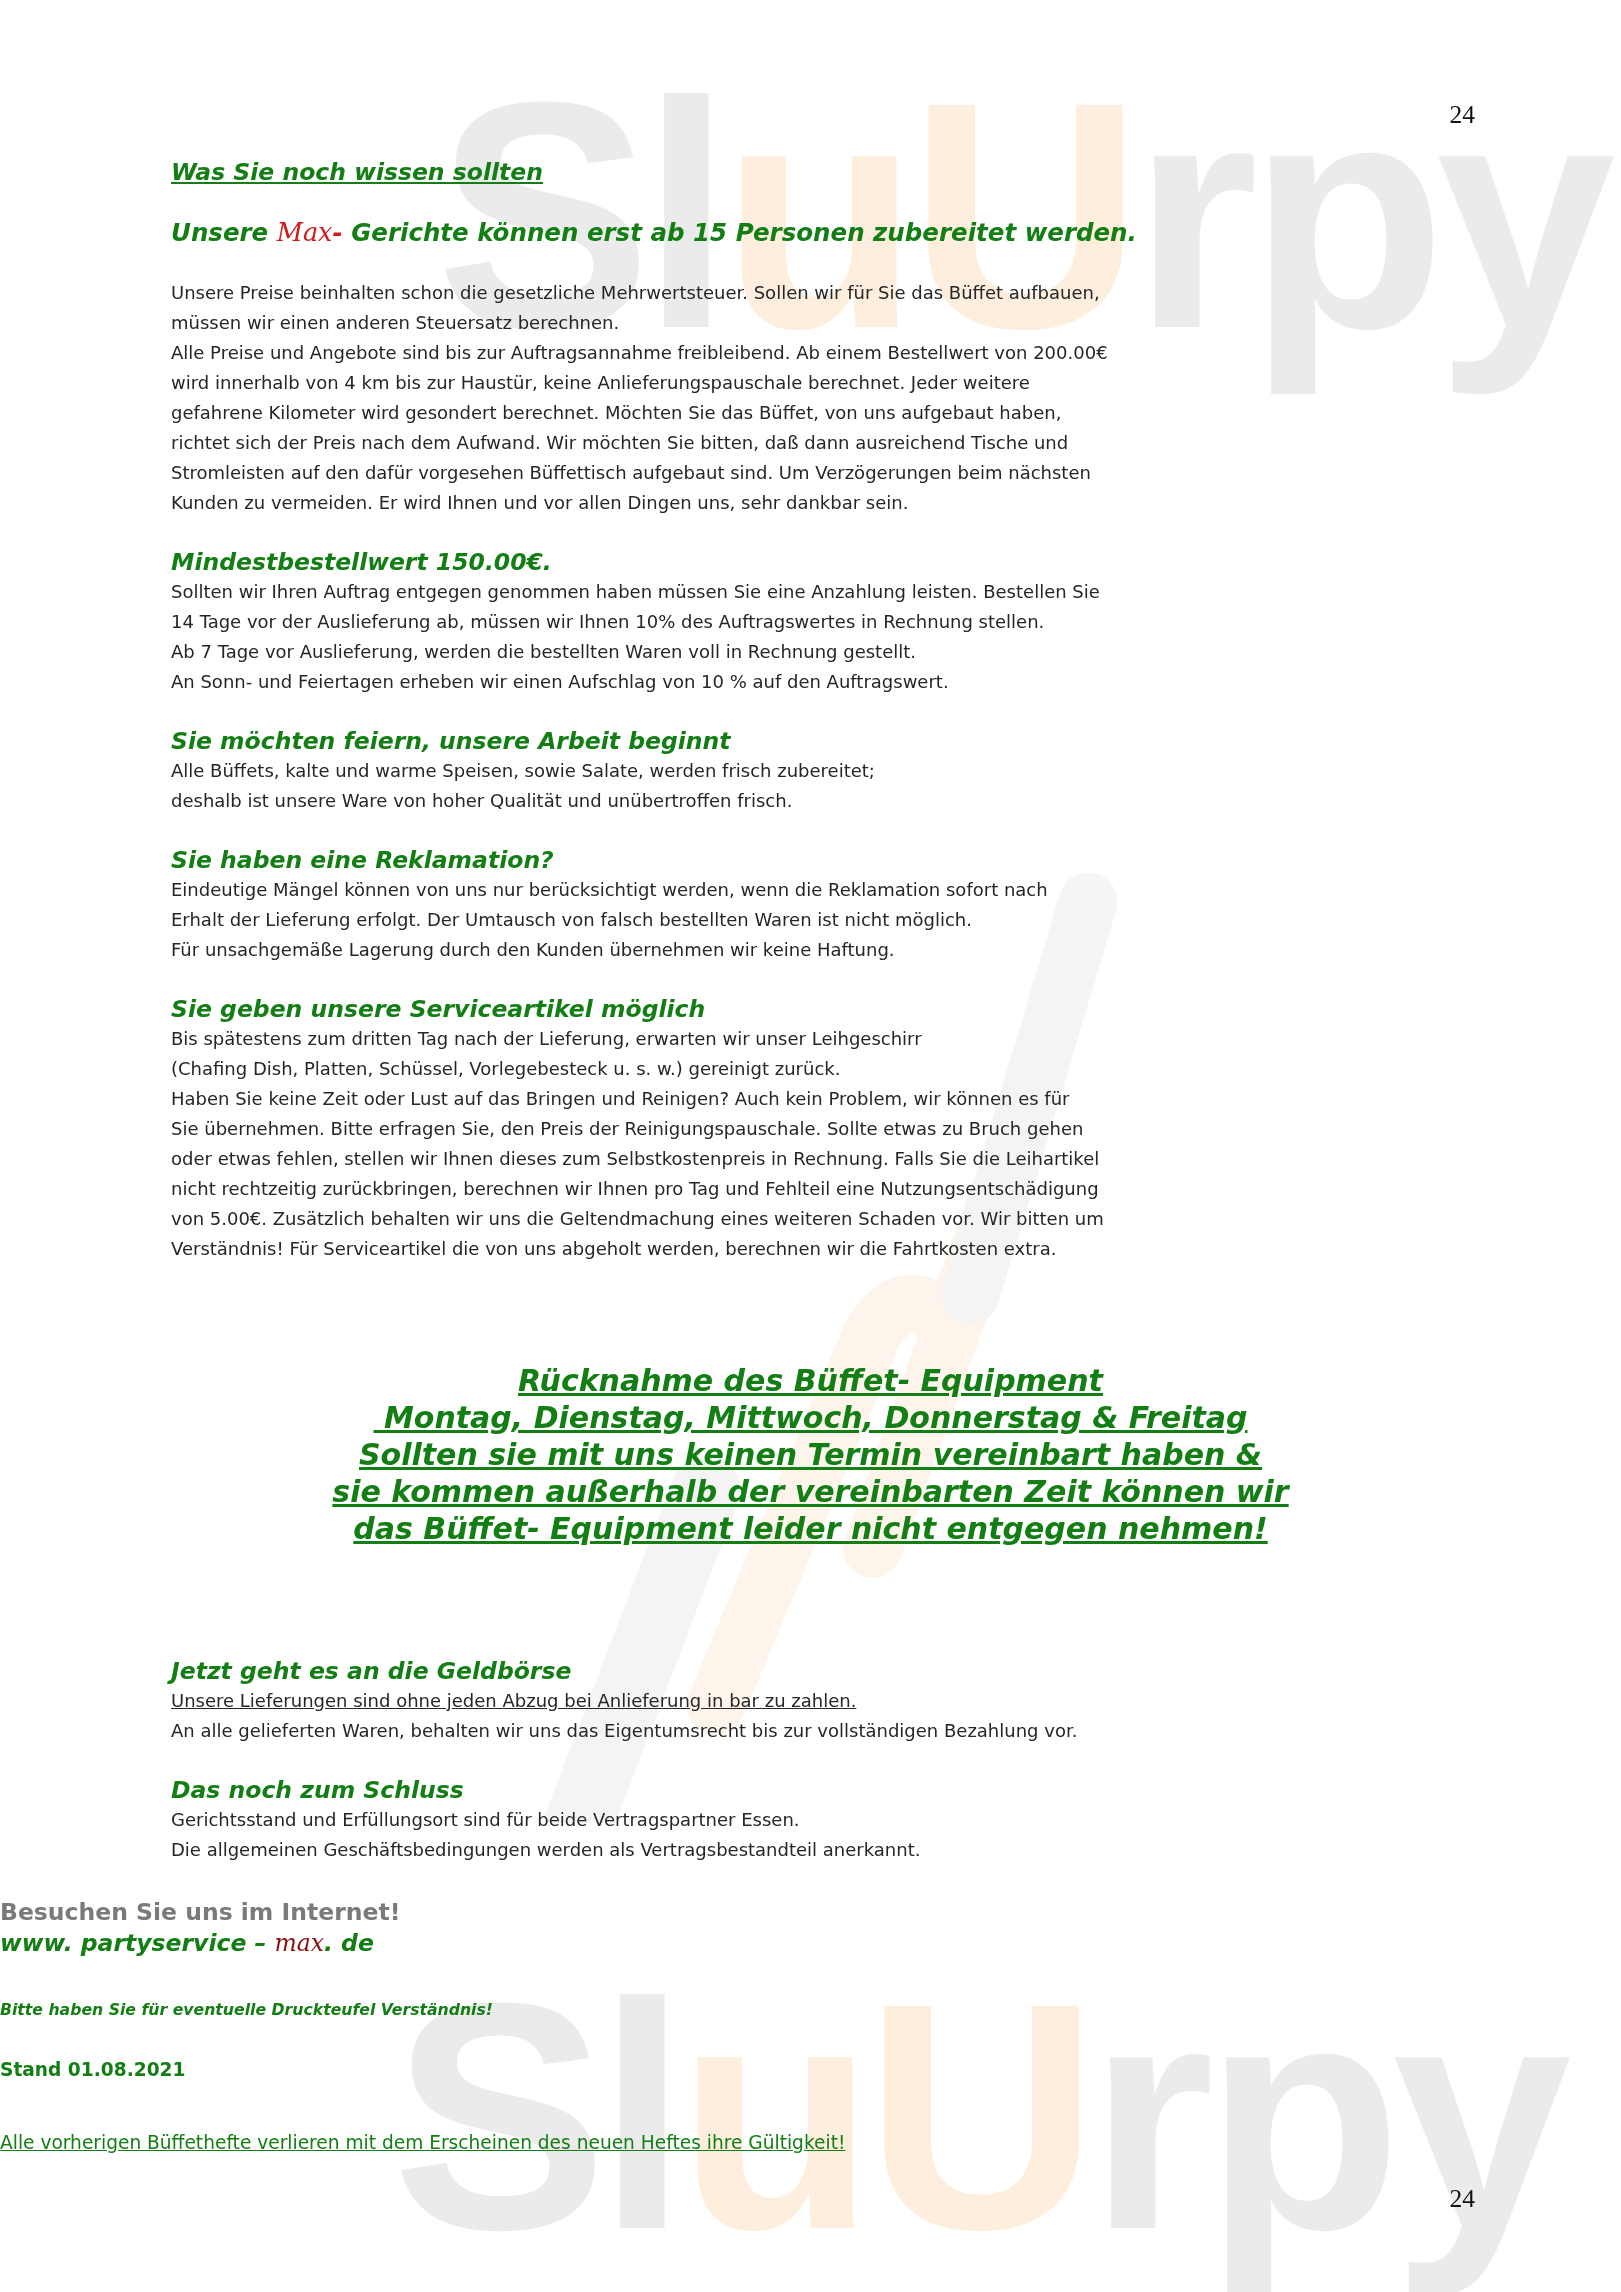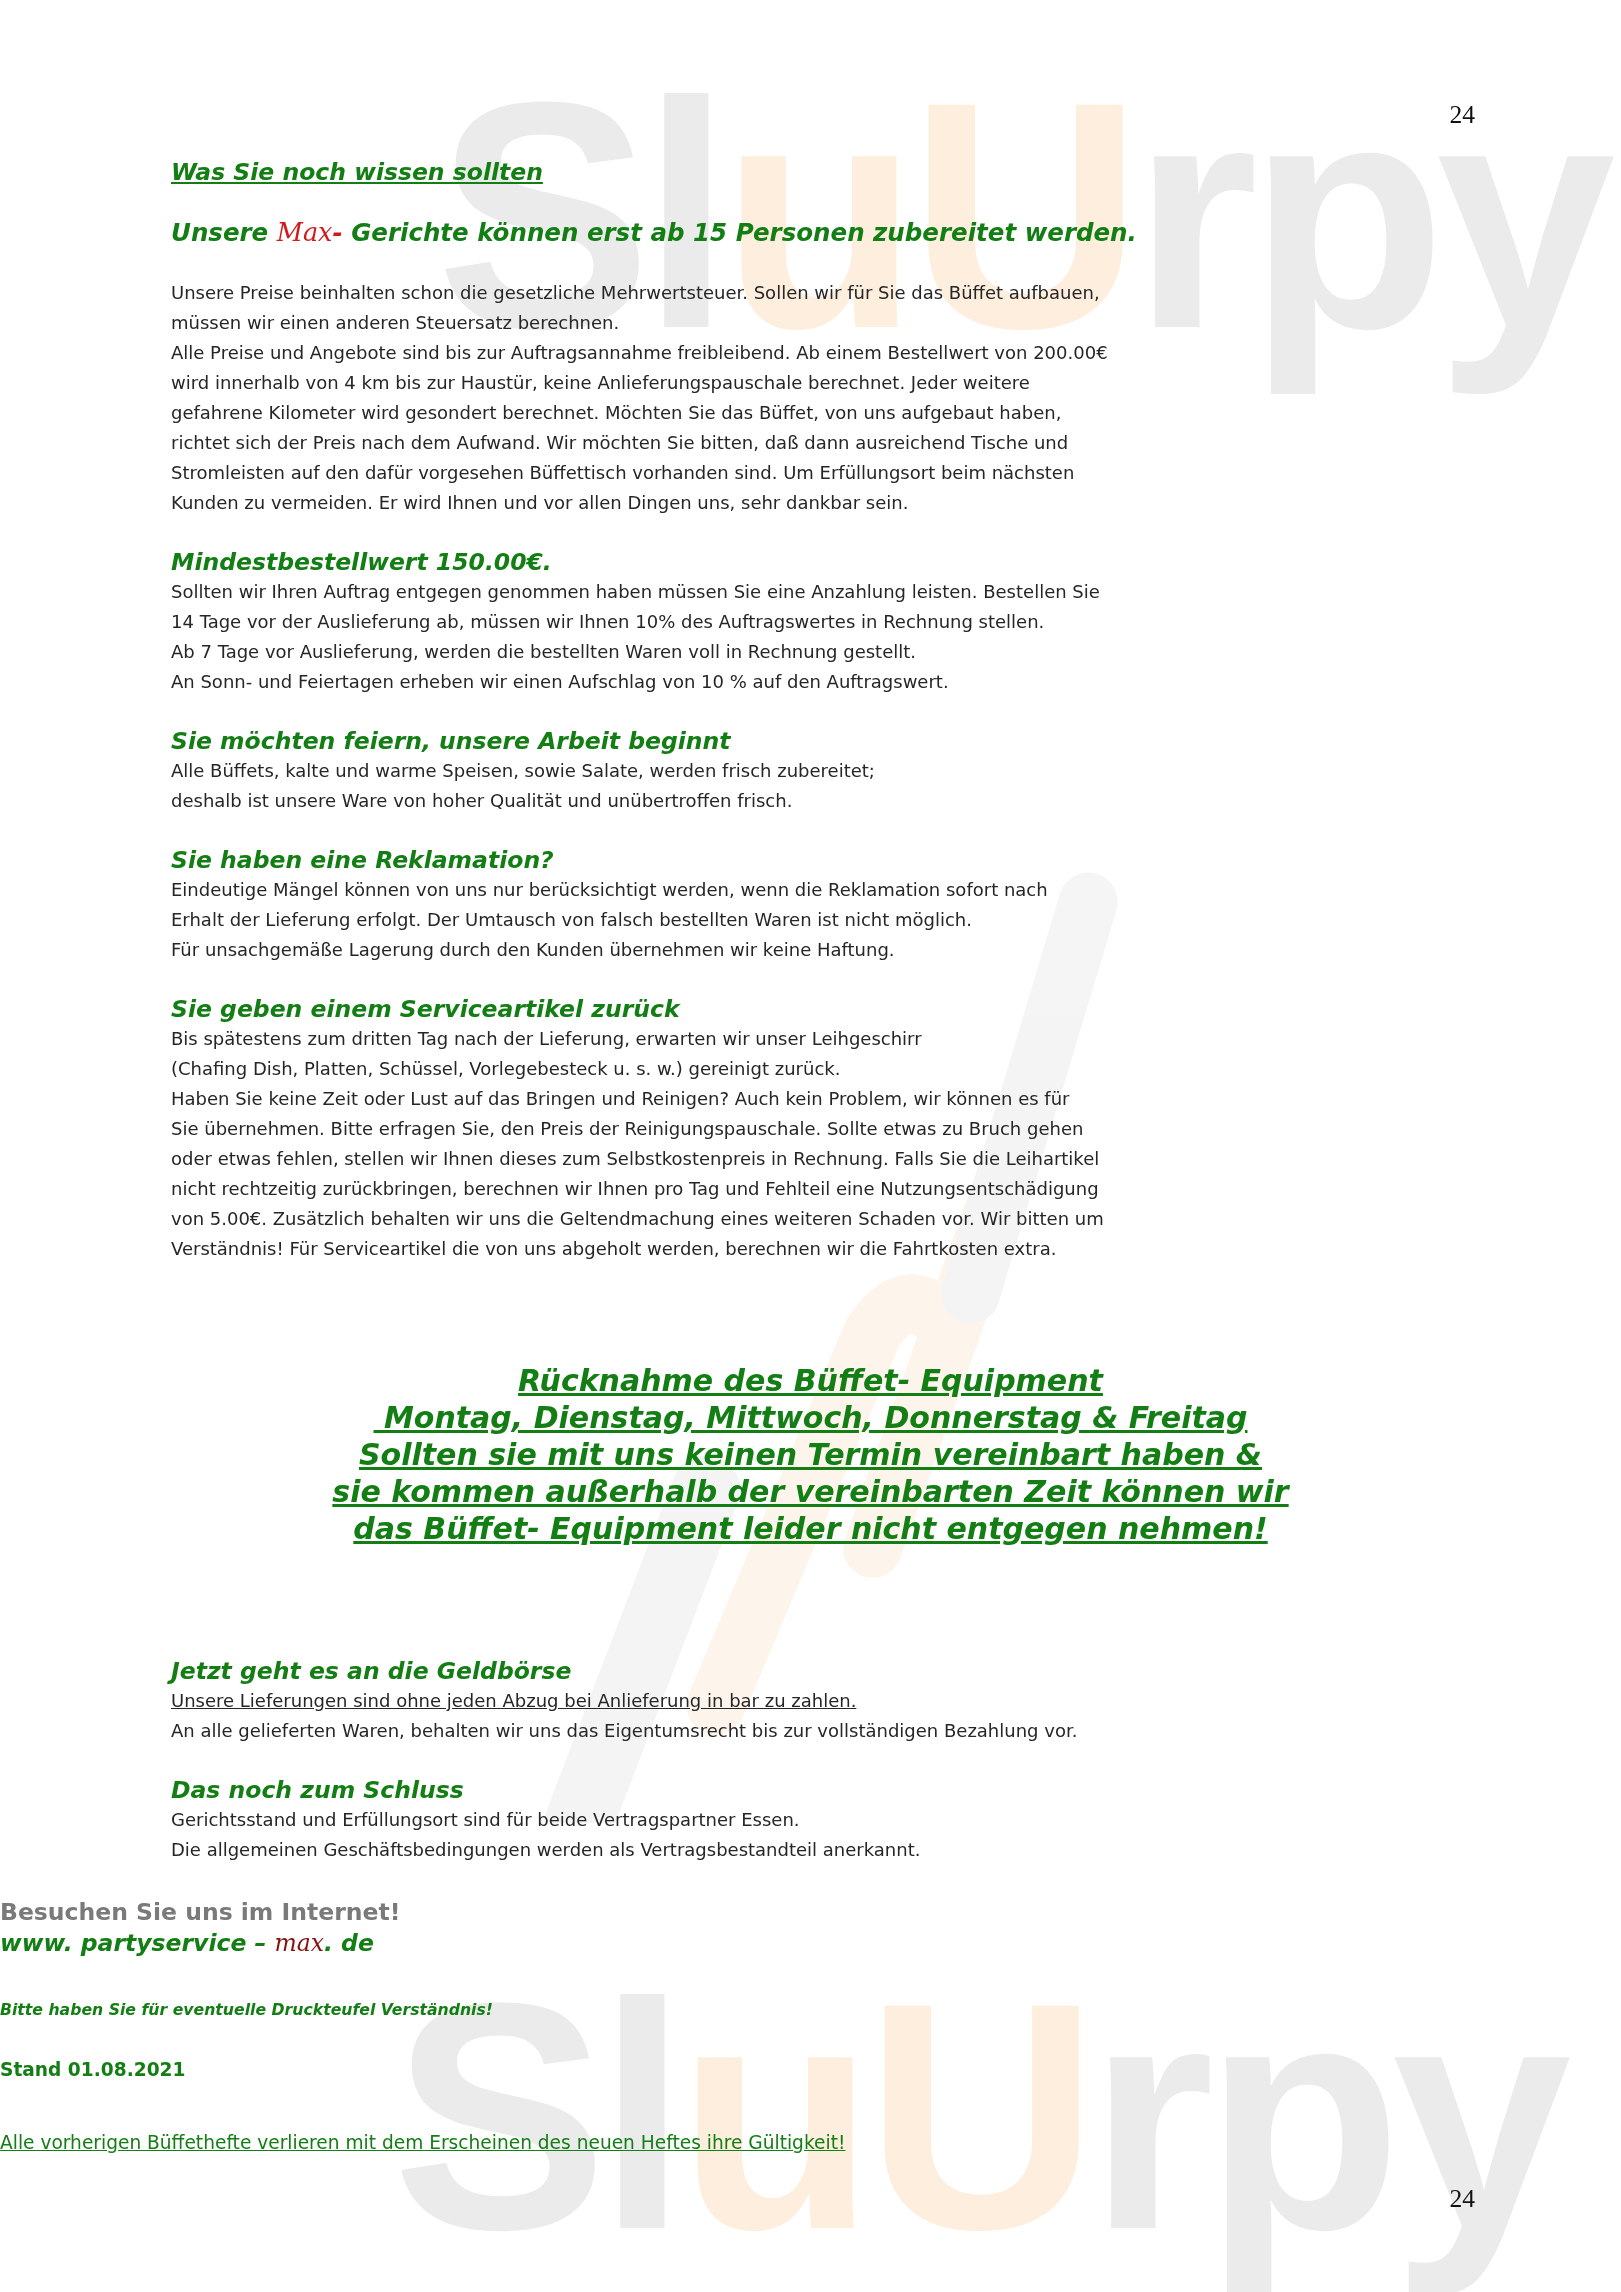--- a/index.html
+++ b/index.html
@@ -80,21 +80,21 @@
     <span>Unsere </span><span class="max-word">Max</span><span class="max-dash">-</span><span> Gerichte können erst ab 15 Personen zubereitet werden.</span>
   </div>
   <div class="gap-m"></div>
   <div class="body-text">
     <div>Unsere Preise beinhalten schon die gesetzliche Mehrwertsteuer. Sollen wir für Sie das Büffet aufbauen,</div>
     <div>müssen wir einen anderen Steuersatz berechnen.</div>
     <div>Alle Preise und Angebote sind bis zur Auftragsannahme freibleibend. Ab einem Bestellwert von 200.00€</div>
     <div>wird innerhalb von 4 km bis zur Haustür, keine Anlieferungspauschale berechnet. Jeder weitere</div>
     <div>gefahrene Kilometer wird gesondert berechnet. Möchten Sie das Büffet, von uns aufgebaut haben,</div>
     <div>richtet sich der Preis nach dem Aufwand. Wir möchten Sie bitten, daß dann ausreichend Tische und</div>
-    <div>Stromleisten auf den dafür vorgesehen Büffettisch vorhanden sind. Um Erfüllungsort beim nächsten</div>
+    <div>Stromleisten auf den dafür vorgesehen Büffettisch aufgebaut sind. Um Verzögerungen beim nächsten</div>
     <div>Kunden zu vermeiden. Er wird Ihnen und vor allen Dingen uns, sehr dankbar sein.</div>
   </div>
   <div class="gap-m"></div>
 
   <div class="h-green">Mindestbestellwert 150.00€.</div>
   <div class="body-text">
     <div>Sollten wir Ihren Auftrag entgegen genommen haben müssen Sie eine Anzahlung leisten. Bestellen Sie</div>
     <div>14 Tage vor der Auslieferung ab, müssen wir Ihnen 10% des Auftragswertes in Rechnung stellen.</div>
     <div>Ab 7 Tage vor Auslieferung, werden die bestellten Waren voll in Rechnung gestellt.</div>
     <div>An Sonn- und Feiertagen erheben wir einen Aufschlag von 10 % auf den Auftragswert.</div>
@@ -109,21 +109,21 @@
   <div class="gap-m"></div>
 
   <div class="h-green">Sie haben eine Reklamation?</div>
   <div class="body-text">
     <div>Eindeutige Mängel können von uns nur berücksichtigt werden, wenn die Reklamation sofort nach</div>
     <div>Erhalt der Lieferung erfolgt. Der Umtausch von falsch bestellten Waren ist nicht möglich.</div>
     <div>Für unsachgemäße Lagerung durch den Kunden übernehmen wir keine Haftung.</div>
   </div>
   <div class="gap-m"></div>
 
-  <div class="h-green">Sie geben einem Serviceartikel zurück</div>
+  <div class="h-green">Sie geben unsere Serviceartikel möglich</div>
   <div class="body-text">
     <div>Bis spätestens zum dritten Tag nach der Lieferung, erwarten wir unser Leihgeschirr</div>
     <div>(Chafing Dish, Platten, Schüssel, Vorlegebesteck u. s. w.) gereinigt zurück.</div>
     <div>Haben Sie keine Zeit oder Lust auf das Bringen und Reinigen? Auch kein Problem, wir können es für</div>
     <div>Sie übernehmen. Bitte erfragen Sie, den Preis der Reinigungspauschale. Sollte etwas zu Bruch gehen</div>
     <div>oder etwas fehlen, stellen wir Ihnen dieses zum Selbstkostenpreis in Rechnung. Falls Sie die Leihartikel</div>
     <div>nicht rechtzeitig zurückbringen, berechnen wir Ihnen pro Tag und Fehlteil eine Nutzungsentschädigung</div>
     <div>von 5.00€. Zusätzlich behalten wir uns die Geltendmachung eines weiteren Schaden vor. Wir bitten um</div>
     <div>Verständnis! Für Serviceartikel die von uns abgeholt werden, berechnen wir die Fahrtkosten extra.</div>
   </div>

